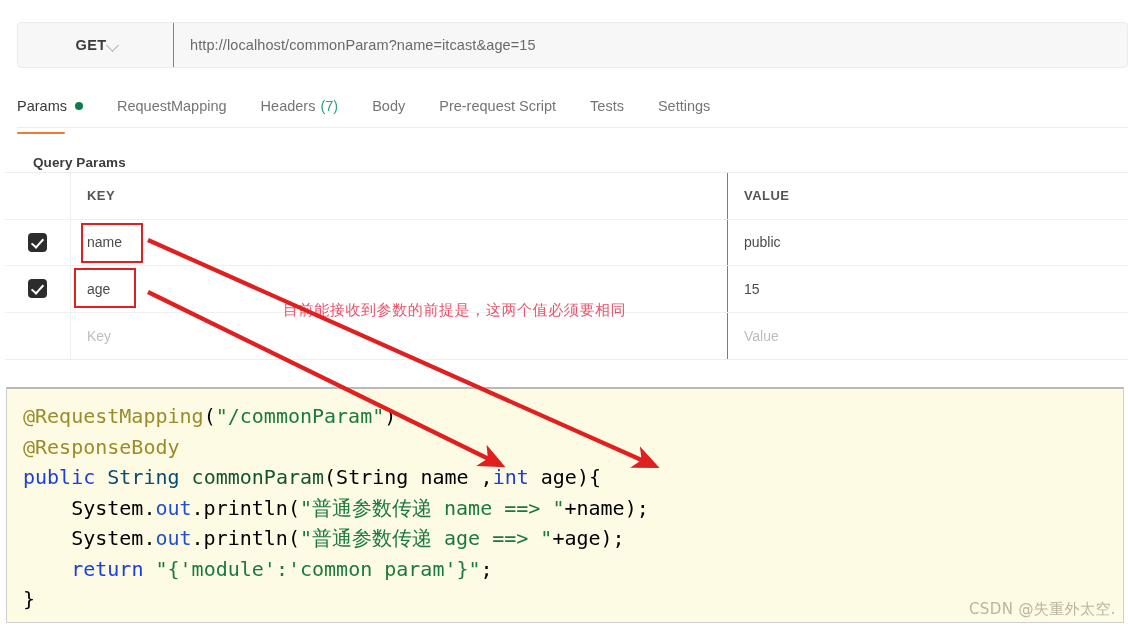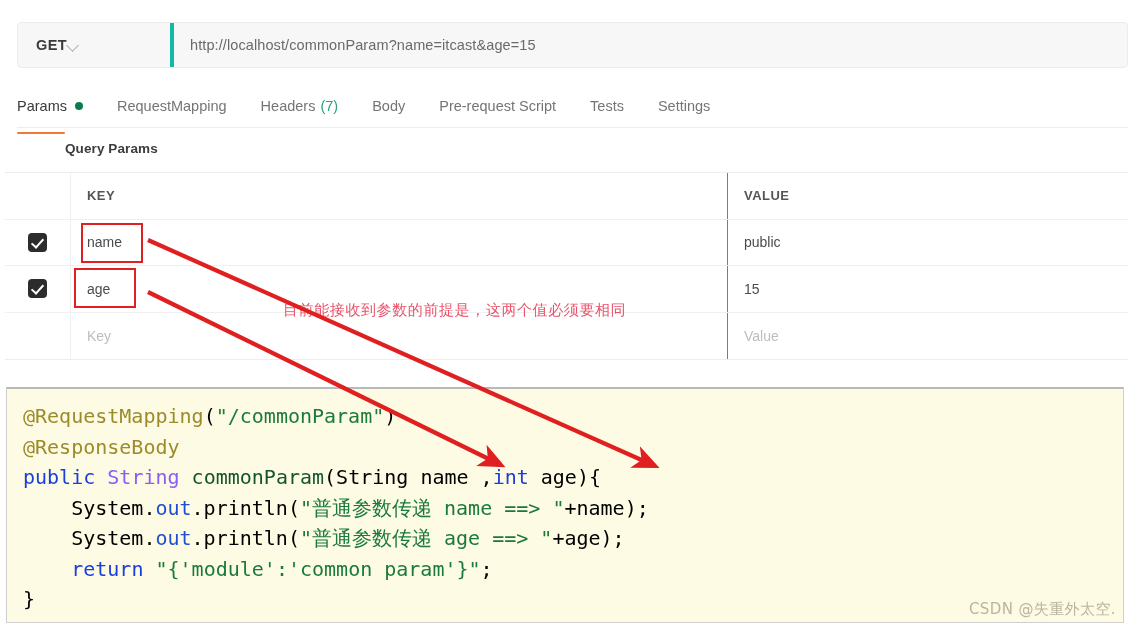--- a/index.html
+++ b/index.html
@@ -18,24 +18,24 @@
     position: absolute; left: 17px; top: 22px;
     width: 1111px; height: 46px;
     display: flex; align-items: stretch;
     background: #f7f7f7;
     border: 1px solid #ececec;
     border-radius: 4px;
     box-sizing: border-box;
   }
   .method-select {
     width: 156px;
-    display: flex; align-items: center; justify-content: flex-start;
+    display: flex; align-items: center; justify-content: center;
     padding: 0 14px 0 18px;
     box-sizing: border-box;
-    border-right: 4px solid #14b8a6;
+    border-right: 1px solid #14b8a6;
     cursor: pointer;
   }
   .method-label {
     font-size: 14.5px; font-weight: bold; color: #3b3b3b;
     letter-spacing: .4px;
   }
   .chev {
     width: 13px; height: 13px; position: relative; opacity: .45;
   }
   .chev::before {
@@ -79,24 +79,23 @@
     border-radius: 2px;
   }
   .dot {
     display: inline-block;
     width: 8px; height: 8px; border-radius: 50%;
     background: #0b7d4c; margin-left: 8px;
   }
 
   
   .qp-title {
-    position: absolute; left: 33px; top: 141px;
+    position: absolute; left: 33px; top: 155px;
     font-size: 13.5px; font-weight: bold; color: #3c3c3c;
     letter-spacing: .1px;
-    margin-left: 32px;
   }
 
   .params-table {
     position: absolute; left: 5px; top: 172px;
     width: 1123px;
     border-top: 1px solid #ededed;
     border-bottom: 1px solid #ededed;
     box-sizing: border-box;
   }
   .prow {
@@ -180,21 +179,21 @@
     padding: 12px 0 0 16px;
     font-family: "DejaVu Sans Mono", "Liberation Mono", monospace;
     font-size: 20px;
     line-height: 30.5px;
     color: #000;
     white-space: pre;
     overflow: hidden;
   }
   .c-ann  { color: #9c8b2b; }
   .c-kw   { color: #1a3ddd; }
-  .c-type { color: #8b5cf6; }
+  .c-type { color: #0c4a6e; }
   .c-meth { color: #14532d; }
   .c-str  { color: #1a7a3c; }
   .c-fld  { color: #1d4ed8; }
   .c-pl   { color: #000; }
 
   
   .watermark {
     position: absolute; right: 12px; top: 600px;
     font-family: "DejaVu Sans", "Liberation Sans", sans-serif;
     font-size: 15px; color: #b9b5a0;

